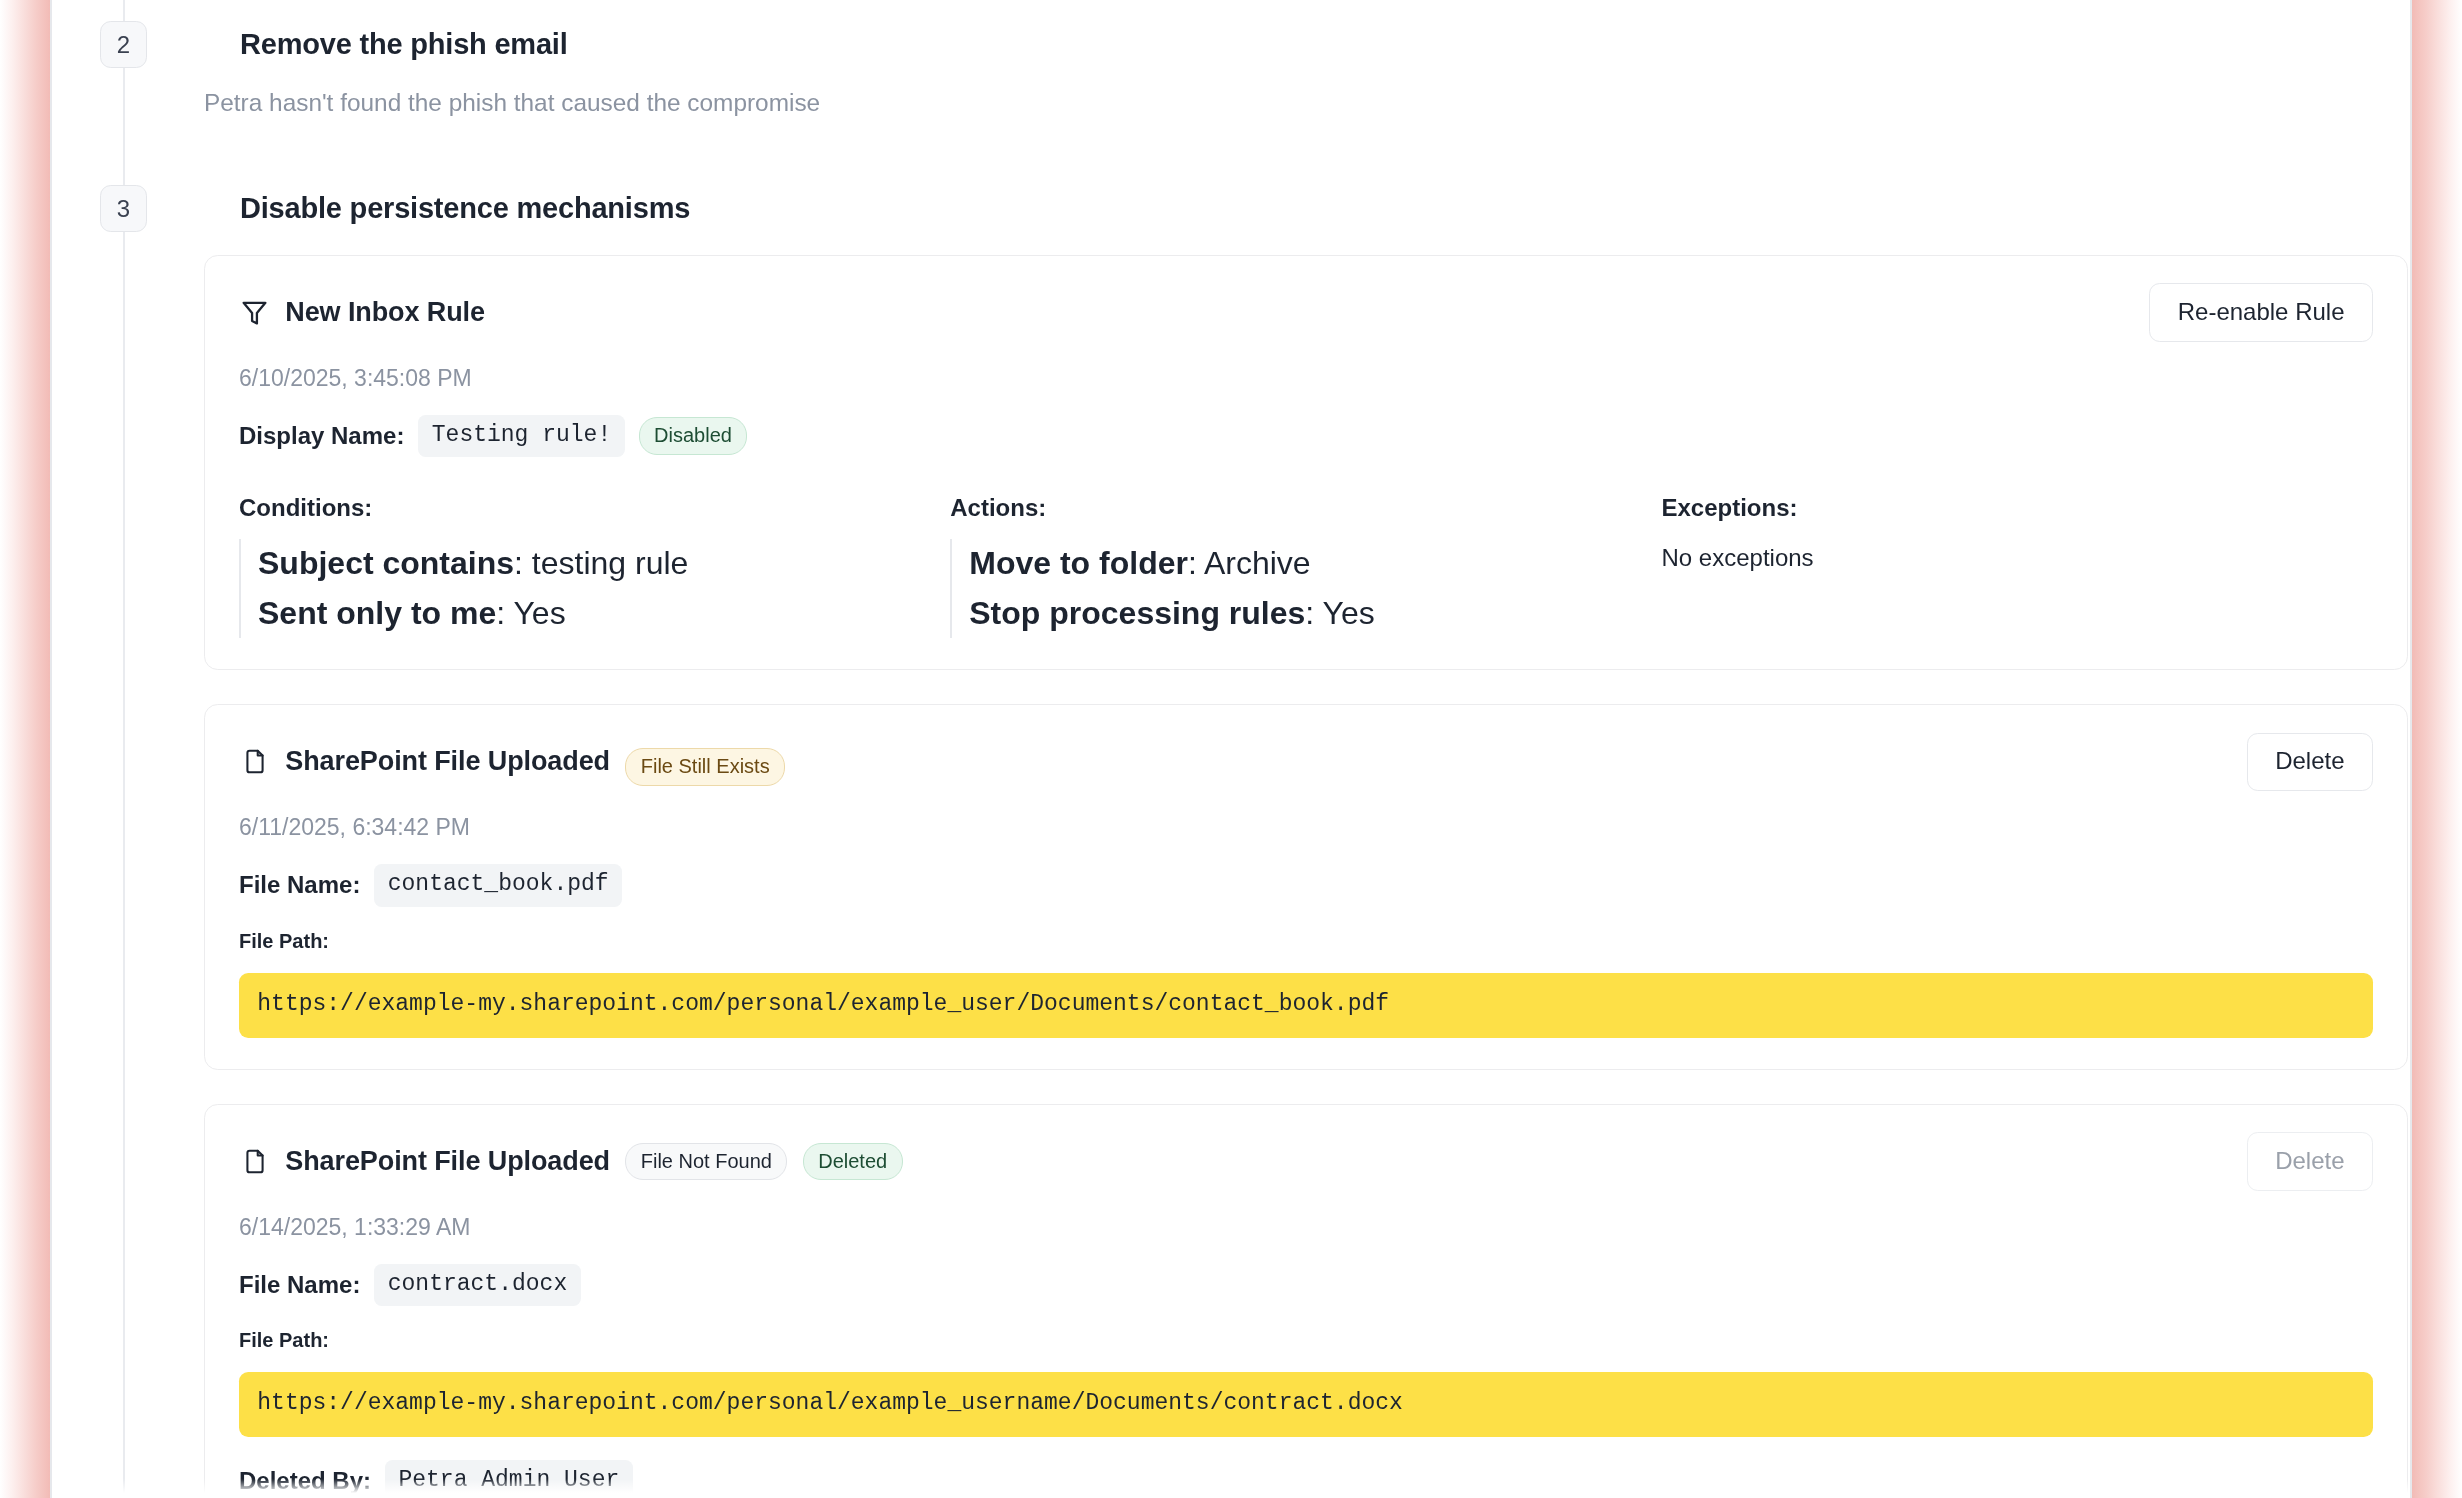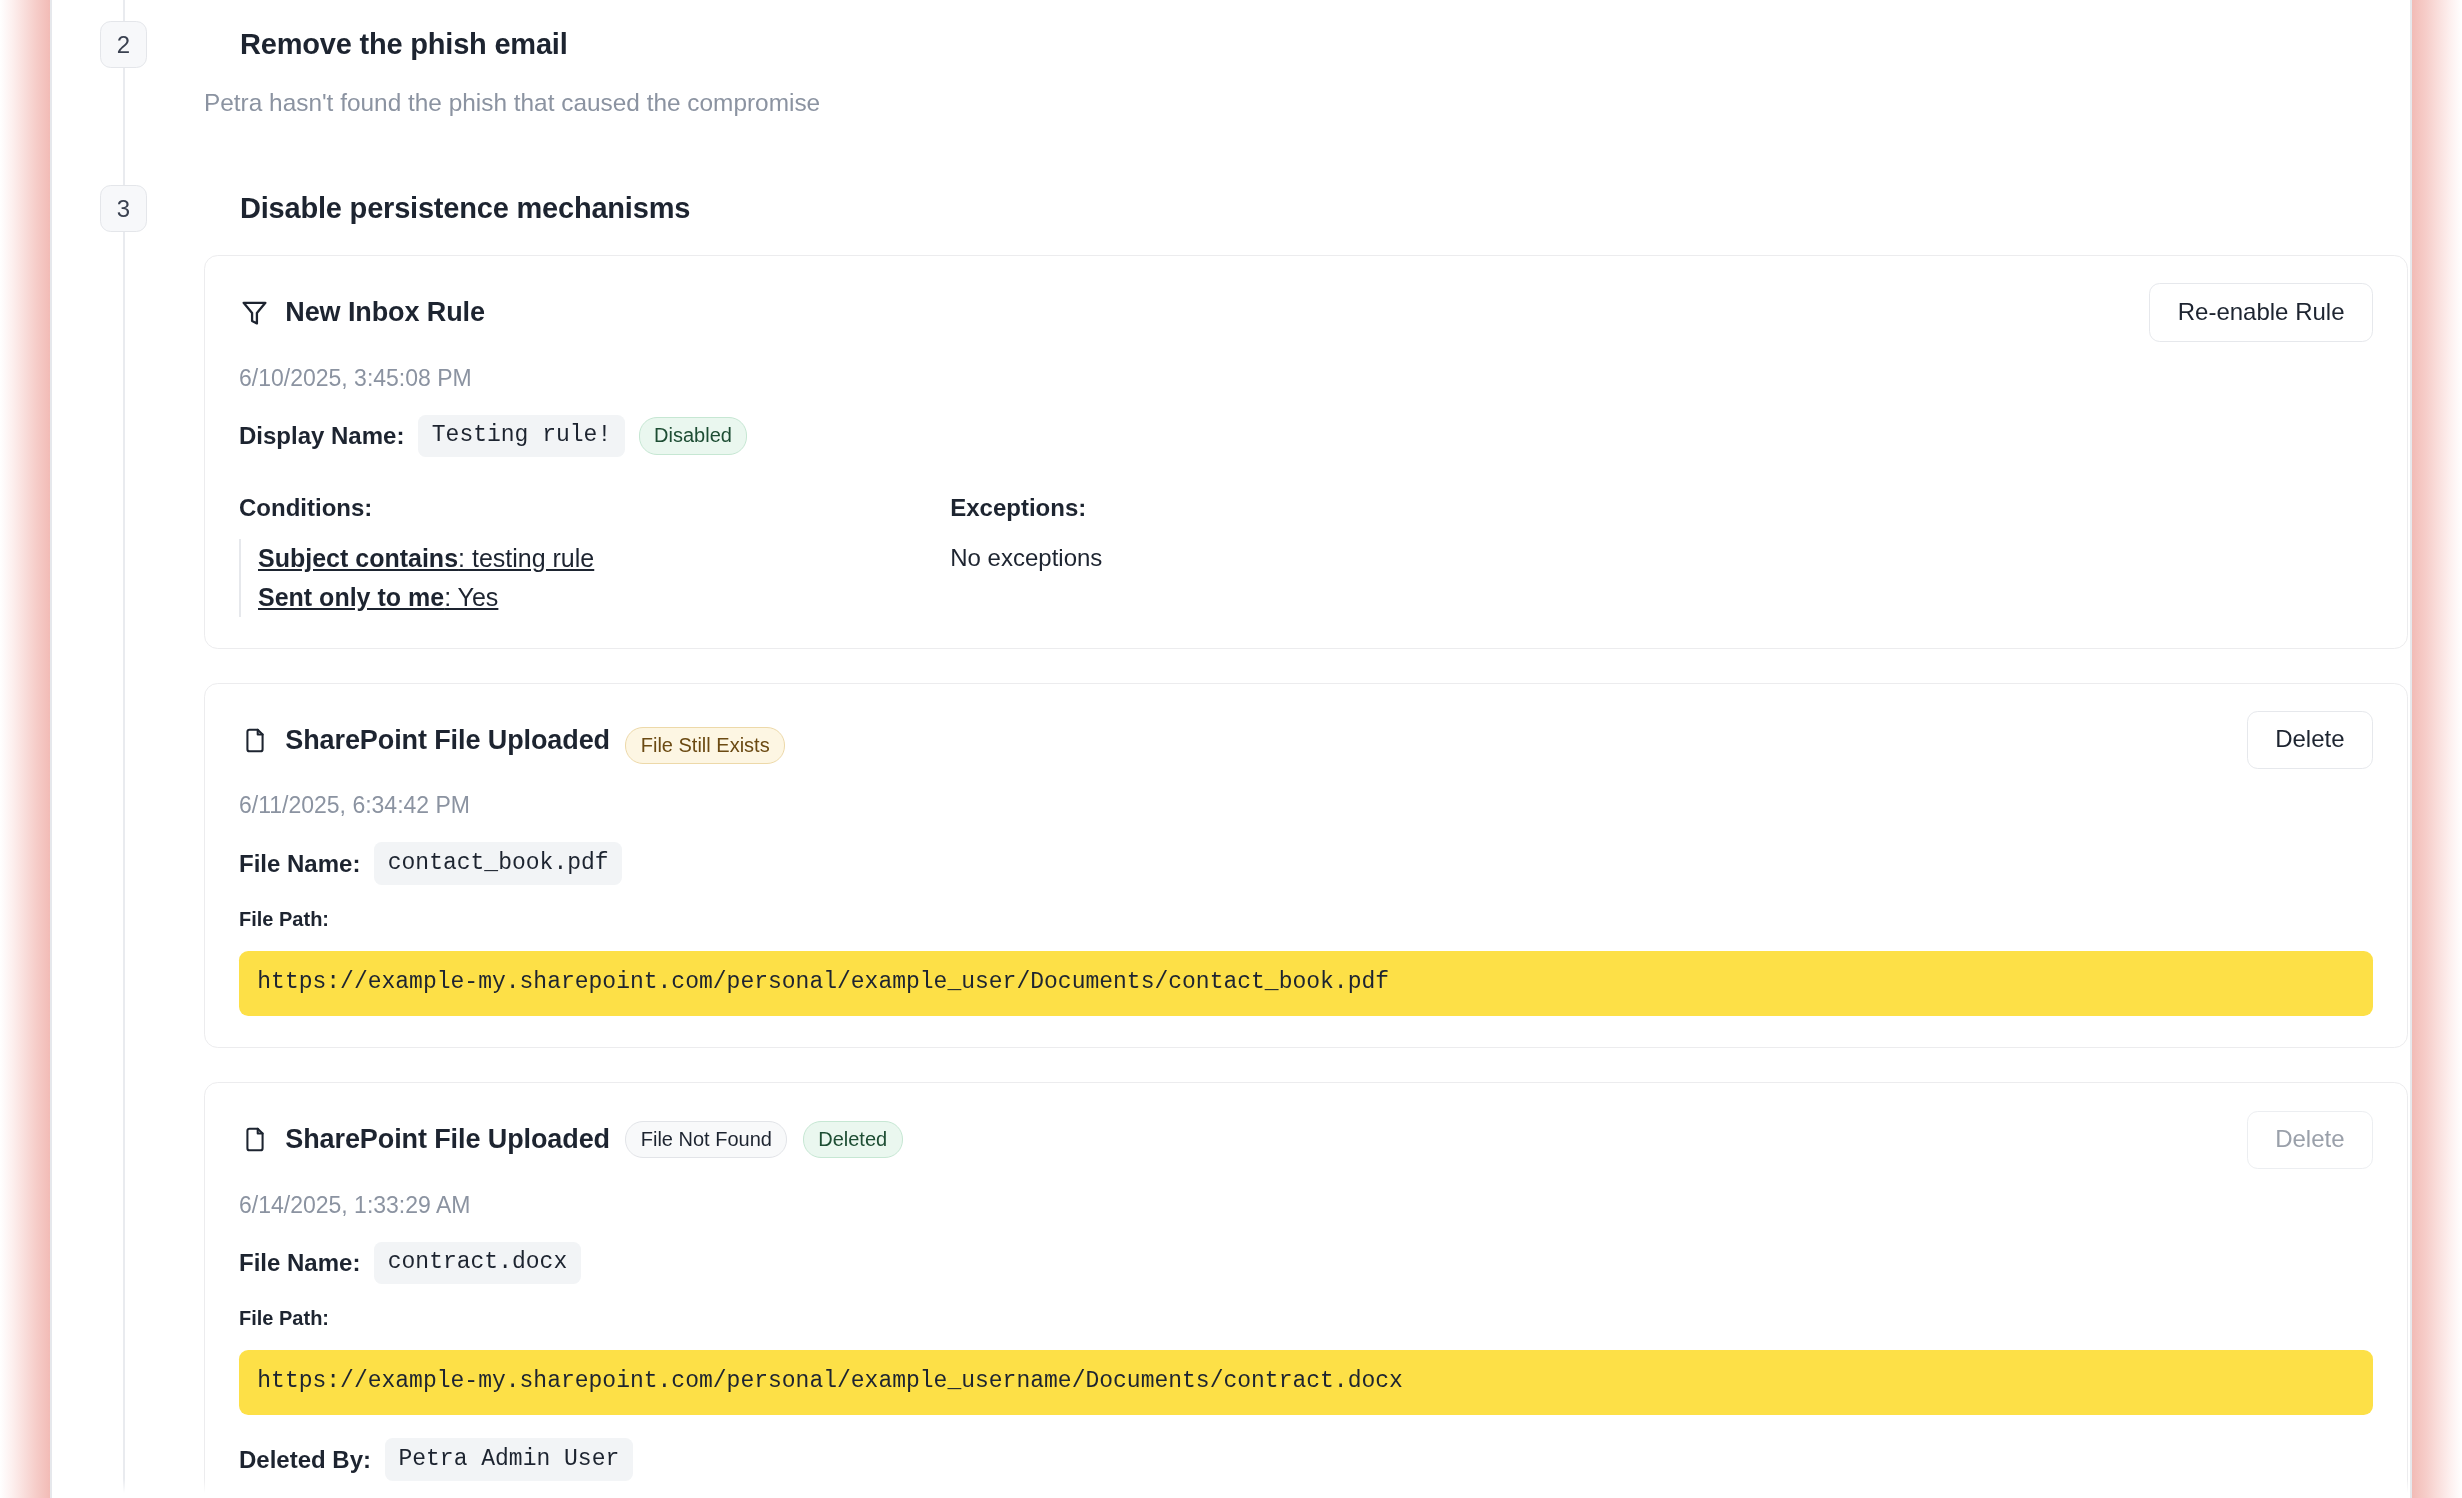--- a/index.html
+++ b/index.html
@@ -249,25 +249,24 @@
     font-size: 24px;
     font-weight: 600;
     color: #1d2430;
     padding-bottom: 17px;
   }
   .rule-list {
     border-left: 2.3px solid #e6e8ec;
     padding-left: 17px;
   }
   .rule-item {
-    font-size: 25px;
+    font-size: 32px;
     color: #1d2430;
     line-height: 1.55;
     white-space: nowrap;
-    text-decoration: underline;
   }
   .rule-item b { font-weight: 700; }
   .rule-plain {
     font-size: 24px;
     color: #1d2430;
     line-height: 1.55;
   }
 
   .fade-bottom {
     position: absolute;
@@ -336,20 +335,31 @@
                   <div class="rule-list">
                     <div class="rule-item">
                       <b>Subject contains</b><span>: testing rule</span>
                     </div>
                     <div class="rule-item">
                       <b>Sent only to me</b><span>: Yes</span>
                     </div>
                   </div>
                 </div>
 
+                <div class="rule-col">
+                  <div class="rule-col-title">Actions:</div>
+                  <div class="rule-list">
+                    <div class="rule-item">
+                      <b>Move to folder</b><span>: Archive</span>
+                    </div>
+                    <div class="rule-item">
+                      <b>Stop processing rules</b><span>: Yes</span>
+                    </div>
+                  </div>
+                </div>
 
                 <div class="rule-col">
                   <div class="rule-col-title">Exceptions:</div>
                   <div class="rule-plain">No exceptions</div>
                 </div>
               </div>
             </div>
 
             <div class="card">
               <div class="card-head">

